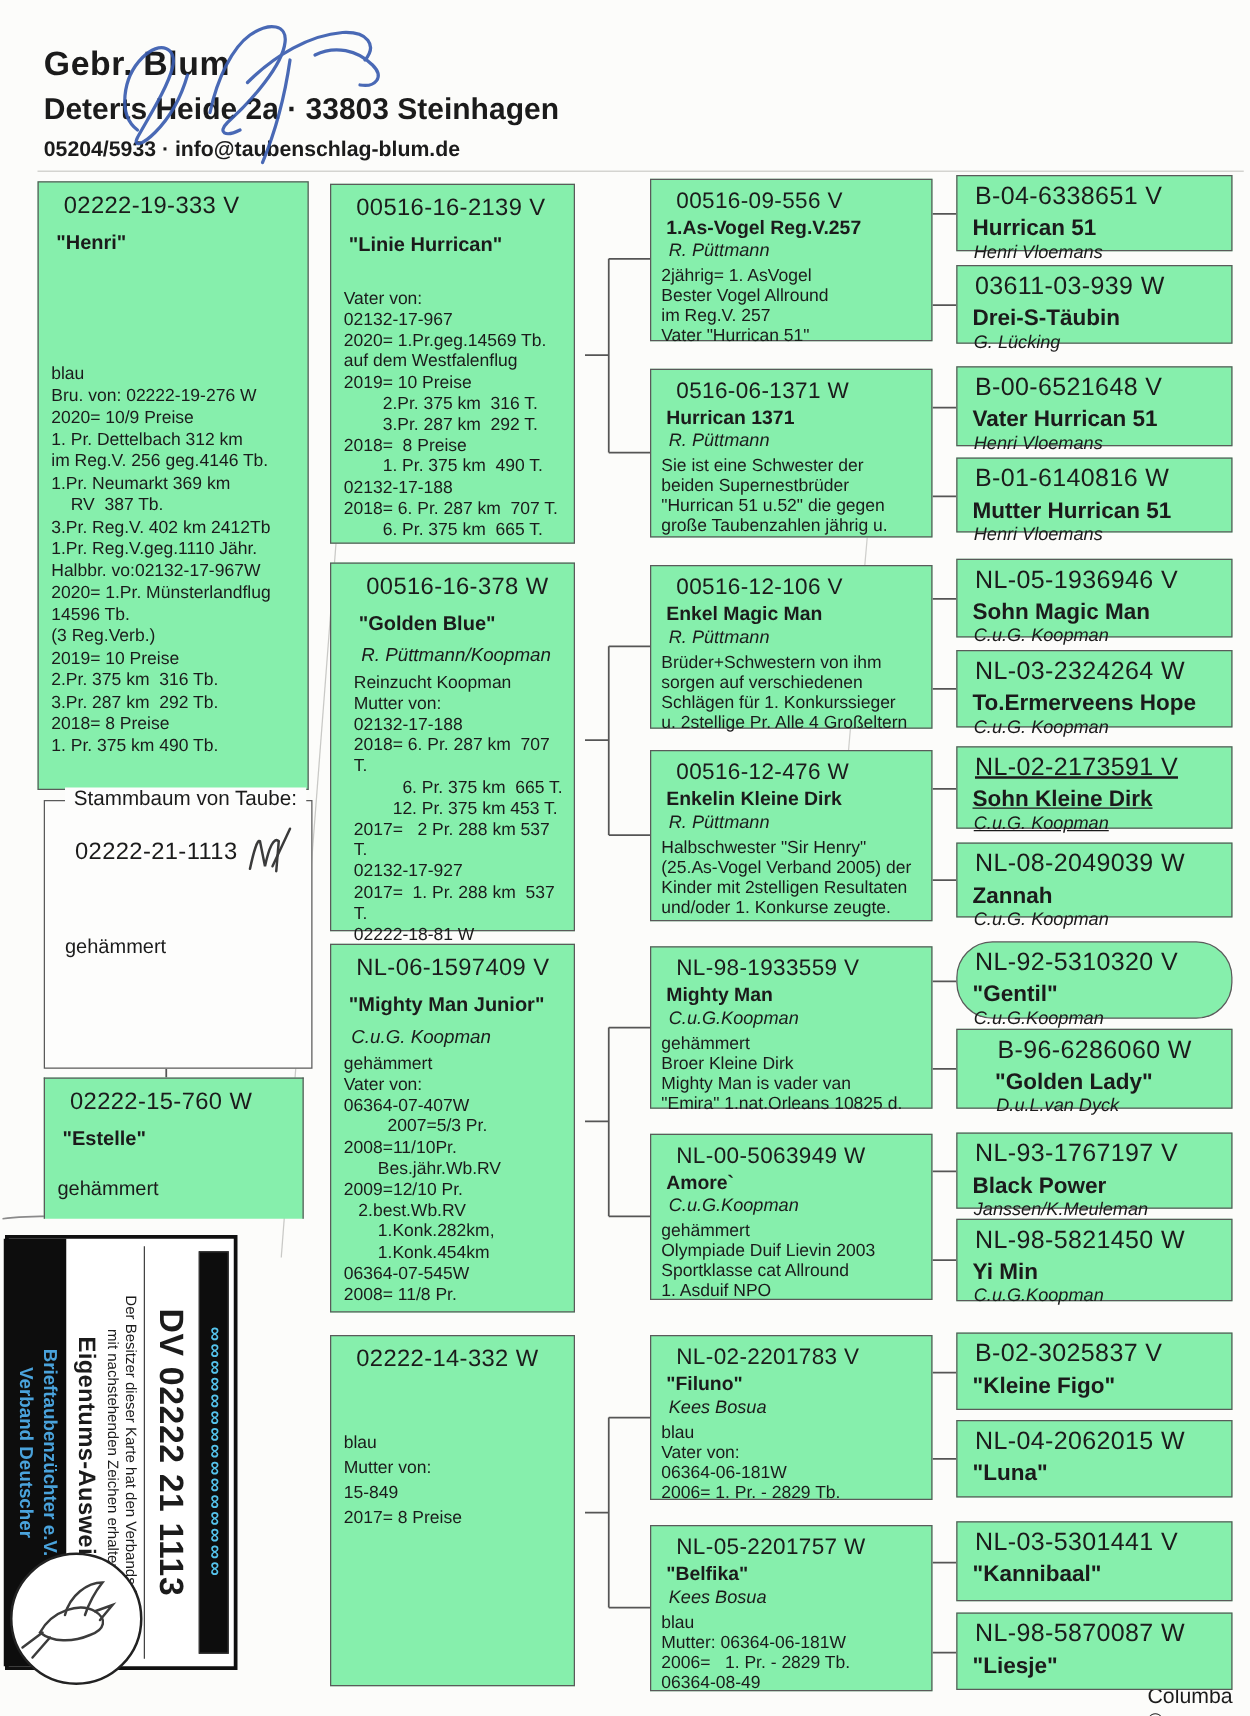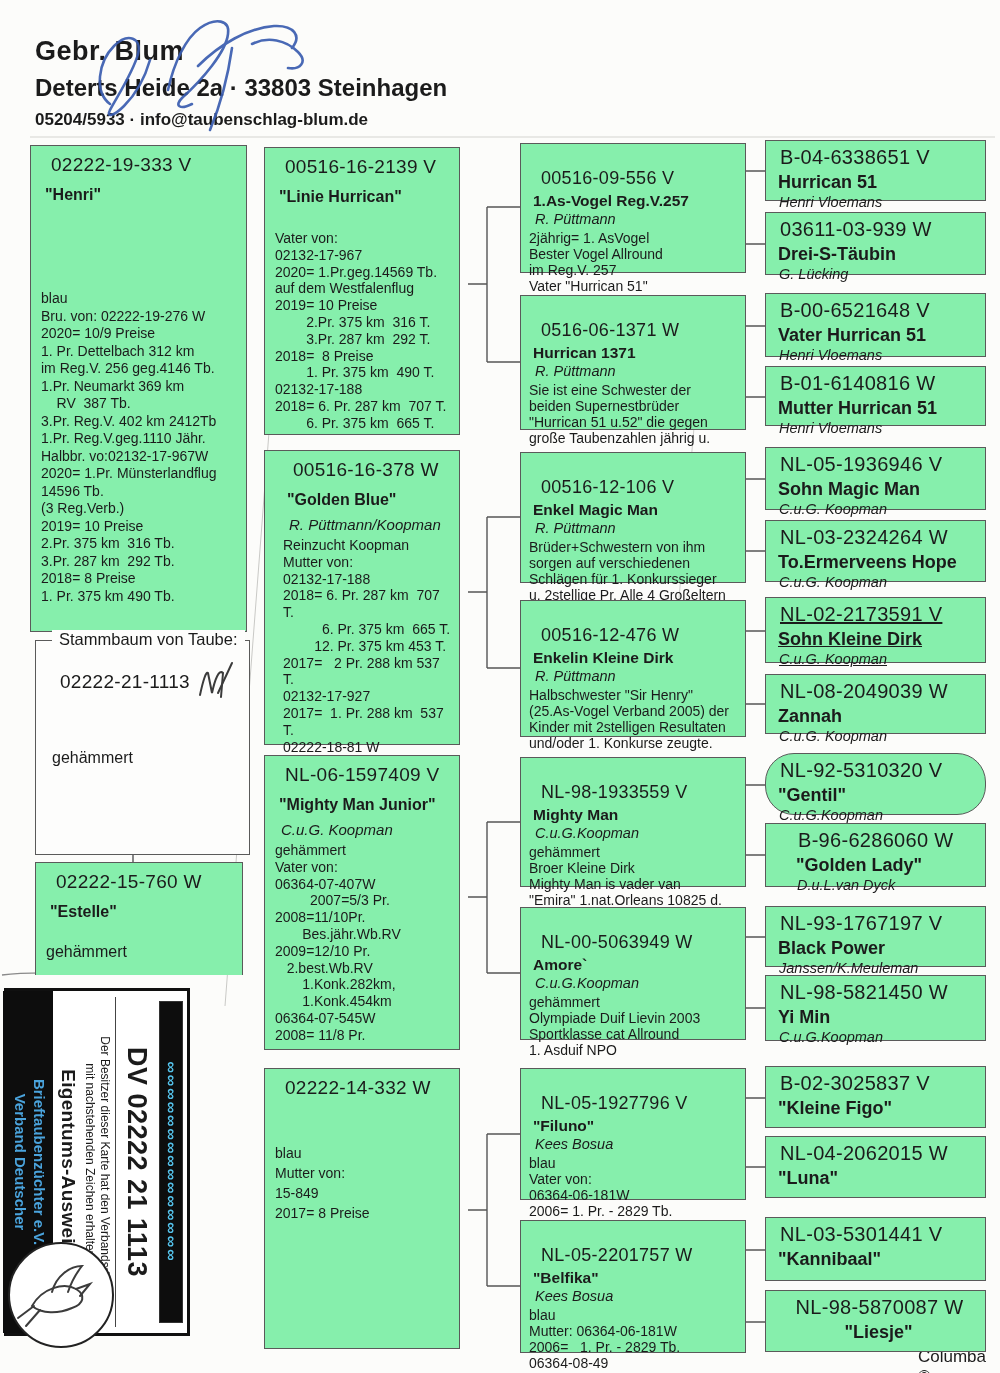--- a/index.html
+++ b/index.html
@@ -19,21 +19,21 @@
   .g1 .body{line-height:17.5px;}
   
   .subject{position:absolute;left:35px;top:640px;width:215px;height:215px;border:1.4px solid #5a5a5a;box-sizing:border-box;background:#fdfdfc;z-index:1;}
   .subject .legend{position:absolute;top:-11px;left:16px;background:#fdfdfc;padding:0 7px;font-size:16.5px;}
   .subject .ring{position:absolute;left:14px;top:30px;}
   .subject .note{position:absolute;left:16px;top:108px;font-size:16px;}
   .wmark{position:absolute;left:158px;top:20px;}
   
   .g2{left:264px;width:196px;}
   
-  .g3{left:520px;width:226px;padding:24px 6px 2px 8px;}
+  .g3{left:520px;width:226px;padding:6px 6px 2px 8px;}
   .g3 .ring{font-size:18px;margin-left:12px;}
   .g3 .pname{font-size:15.5px;margin:3px 0 0 4px;}
   .g3 .breeder{font-size:14.5px;margin:1px 0 0 6px;}
   .g3 .body{font-size:14px;line-height:16px;margin-top:3px;}
   
   .g4{left:765px;width:221px;padding:5px 6px 2px 12px;}
   .g4 .ring{font-size:20px;margin-left:2px;}
   .g4 .pname{font-size:18px;margin:3px 0 0 0;}
   .g4 .breeder{font-size:14.5px;margin:1px 0 0 1px;}
   .nb{border-bottom:none;}
@@ -257,21 +257,21 @@
   <div class="box g3" style="top:907px;height:133px;">
     <div class="ring">NL-00-5063949 W</div>
     <div class="pname">Amore`</div>
     <div class="breeder">C.u.G.Koopman</div>
     <div class="body">gehämmert
 Olympiade Duif Lievin 2003
 Sportklasse cat Allround
 1. Asduif NPO</div>
   </div>
   <div class="box g3" style="top:1068px;height:132px;">
-    <div class="ring">NL-05-1927796 V</div>
+    <div class="ring">NL-02-2201783 V</div>
     <div class="pname">"Filuno"</div>
     <div class="breeder">Kees Bosua</div>
     <div class="body">blau
 Vater von:
 06364-06-181W
 2006= 1. Pr. - 2829 Tb.</div>
   </div>
   <div class="box g3" style="top:1220px;height:133px;">
     <div class="ring">NL-05-2201757 W</div>
     <div class="pname">"Belfika"</div>
@@ -347,19 +347,19 @@
     <div class="pname">"Kleine Figo"</div>
   </div>
   <div class="box g4" style="top:1136px;height:62px;">
     <div class="ring">NL-04-2062015 W</div>
     <div class="pname">"Luna"</div>
   </div>
   <div class="box g4" style="top:1217px;height:64px;">
     <div class="ring">NL-03-5301441 V</div>
     <div class="pname">"Kannibaal"</div>
   </div>
-  <div class="box g4" style="top:1290px;height:62px;text-align:center;">
+  <div class="box g4" style="top:1290px;height:62px;">
     <div class="ring">NL-98-5870087 W</div>
     <div class="pname">"Liesje"</div>
   </div>
 
   <div class="credit">Columba ©</div>
 </div>
 
 </body></html>

